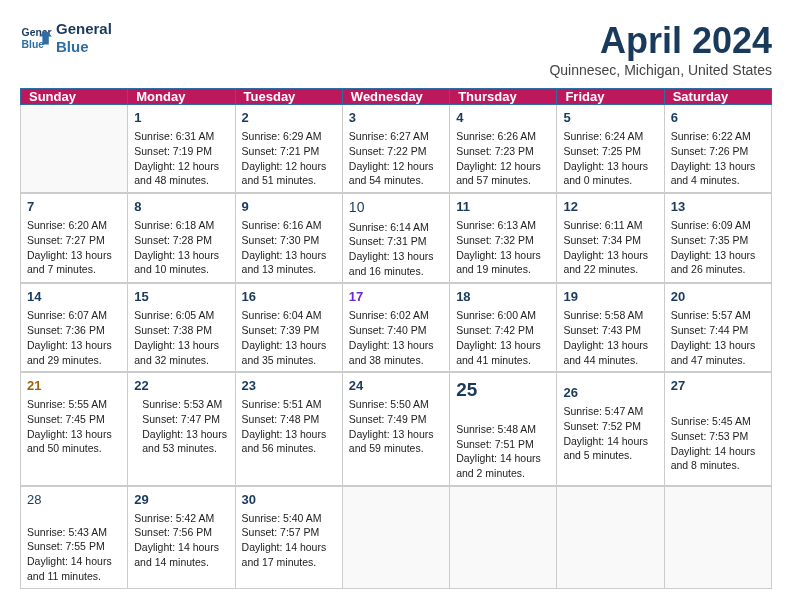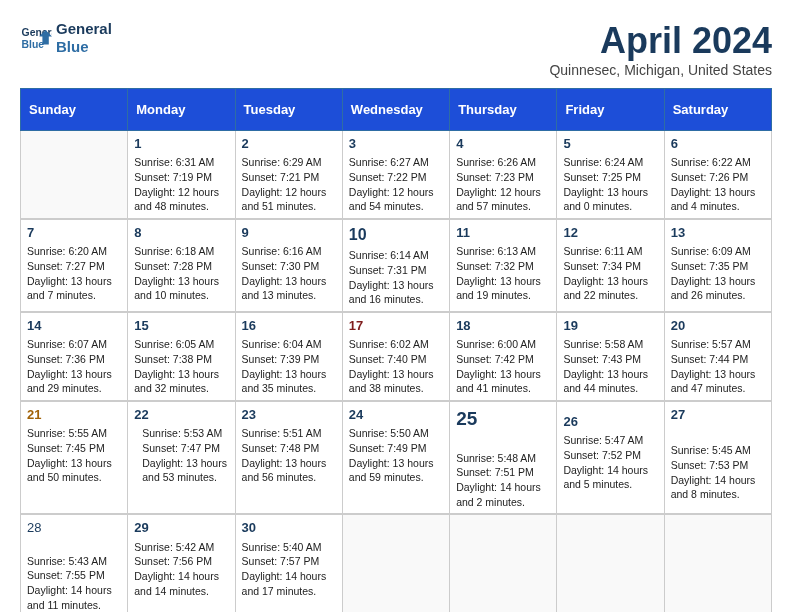--- a/index.html
+++ b/index.html
@@ -36,24 +36,24 @@
     .location {
       font-size: 14px;
       color: #444;
     }
     .calendar {
       width: 100%;
       border-collapse: collapse;
       font-size: 11px;
     }
     .calendar th {
-      background: #1d4ed8;
+      background: #be185d;
       color: #fff;
       text-align: left;
-      padding: 13px 8px;
+      padding: 0 8px;
       font-size: 13px;
       font-weight: bold;
       border: 1px solid #2e6da4;
     }
     .calendar td {
       border: 1px solid #ccc;
       vertical-align: top;
       padding: 4px 6px;
       width: 107px;
       min-height: 80px;
@@ -165,21 +165,21 @@
 and 10 minutes.</div>
         </td>
         <td>
           <span class="cell-info" style="font-weight: bold; font-size: 13px; display: block; margin-bottom: 2px; color: rgb(26, 58, 92);">9</span>
           <div class="cell-info" style="white-space: pre-line;">Sunrise: 6:16 AM
 Sunset: 7:30 PM
 Daylight: 13 hours
 and 13 minutes.</div>
         </td>
         <td>
-          <span class="cell-info" style="font-weight: bold; font-size: 16px; display: block; margin-bottom: 2px; color: rgb(26, 58, 92);">10</span>
+          <span class="cell-info" style="font-weight: normal; font-size: 14px; display: block; margin-bottom: 2px; color: rgb(26, 58, 92);">10</span>
           <div class="cell-info" style="white-space: pre-line;">Sunrise: 6:14 AM
 Sunset: 7:31 PM
 Daylight: 13 hours
 and 16 minutes.</div>
         </td>
         <td>
           <span class="cell-info" style="font-weight: bold; font-size: 13px; display: block; margin-bottom: 2px; color: rgb(26, 58, 92);">11</span>
           <div class="cell-info" style="white-space: pre-line;">Sunrise: 6:13 AM
 Sunset: 7:32 PM
 Daylight: 13 hours
@@ -216,21 +216,21 @@
 and 32 minutes.</div>
         </td>
         <td>
           <span class="cell-info" style="font-weight: bold; font-size: 13px; display: block; margin-bottom: 2px; color: rgb(26, 58, 92);">16</span>
           <div class="cell-info" style="white-space: pre-line;">Sunrise: 6:04 AM
 Sunset: 7:39 PM
 Daylight: 13 hours
 and 35 minutes.</div>
         </td>
         <td>
-          <span class="cell-info" style="font-weight: bold; font-size: 13px; display: block; margin-bottom: 2px; color: #7f1d1d;">17</span>
+          <span class="cell-info" style="font-weight: bold; font-size: 13px; display: block; margin-bottom: 2px; color: #6d28d9;">17</span>
           <div class="cell-info" style="white-space: pre-line;">Sunrise: 6:02 AM
 Sunset: 7:40 PM
 Daylight: 13 hours
 and 38 minutes.</div>
         </td>
         <td>
           <span class="cell-info" style="font-weight: bold; font-size: 13px; display: block; margin-bottom: 2px; color: rgb(26, 58, 92);">18</span>
           <div class="cell-info" style="white-space: pre-line;">Sunrise: 6:00 AM
 Sunset: 7:42 PM
 Daylight: 13 hours

